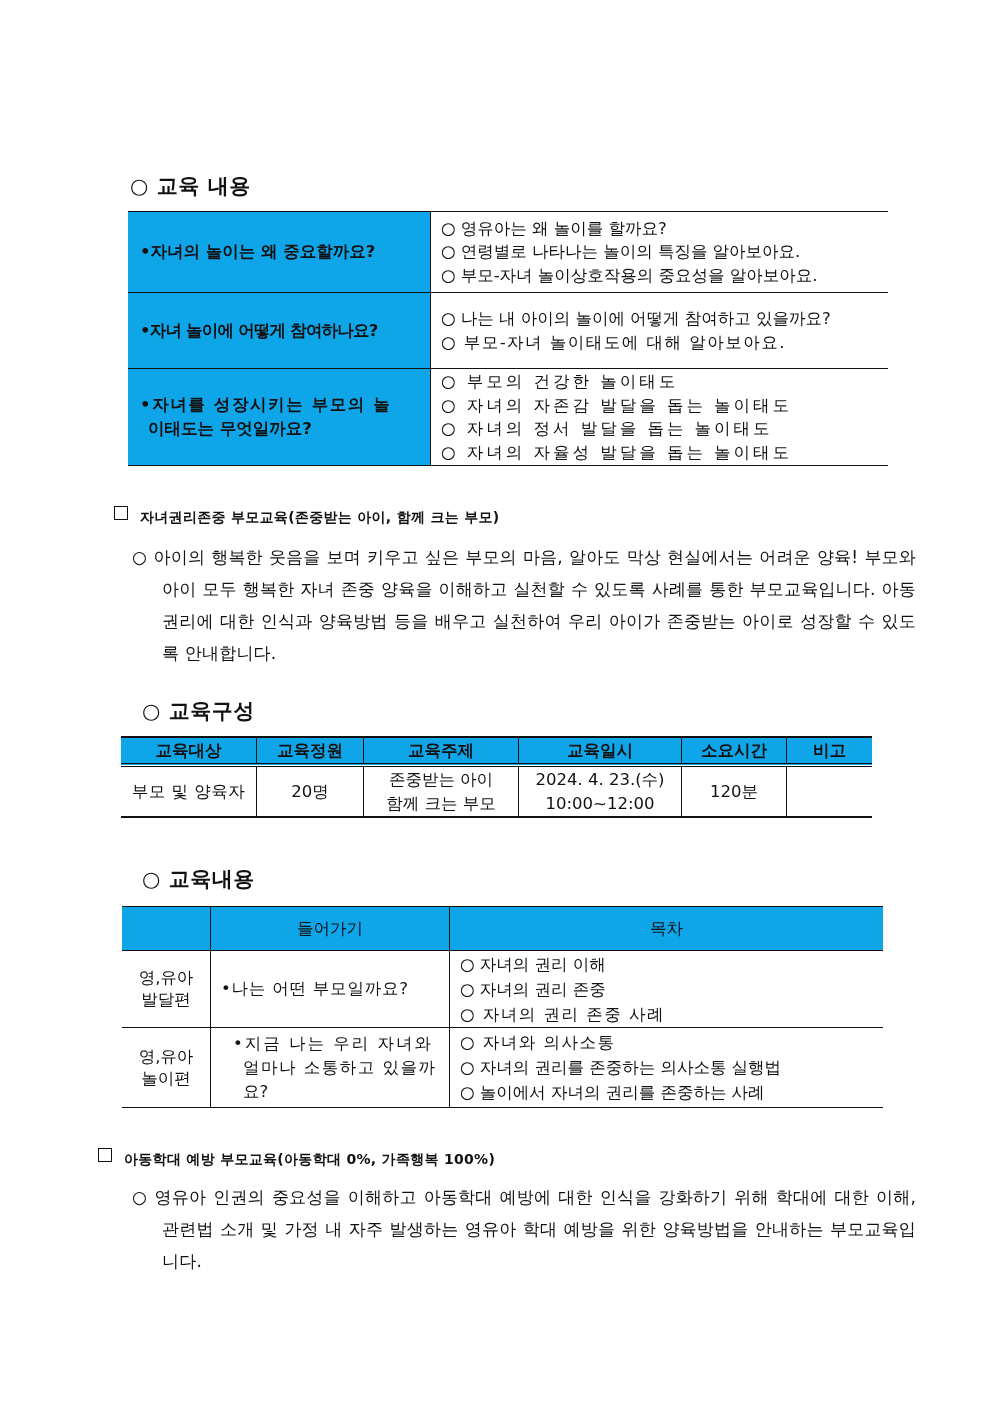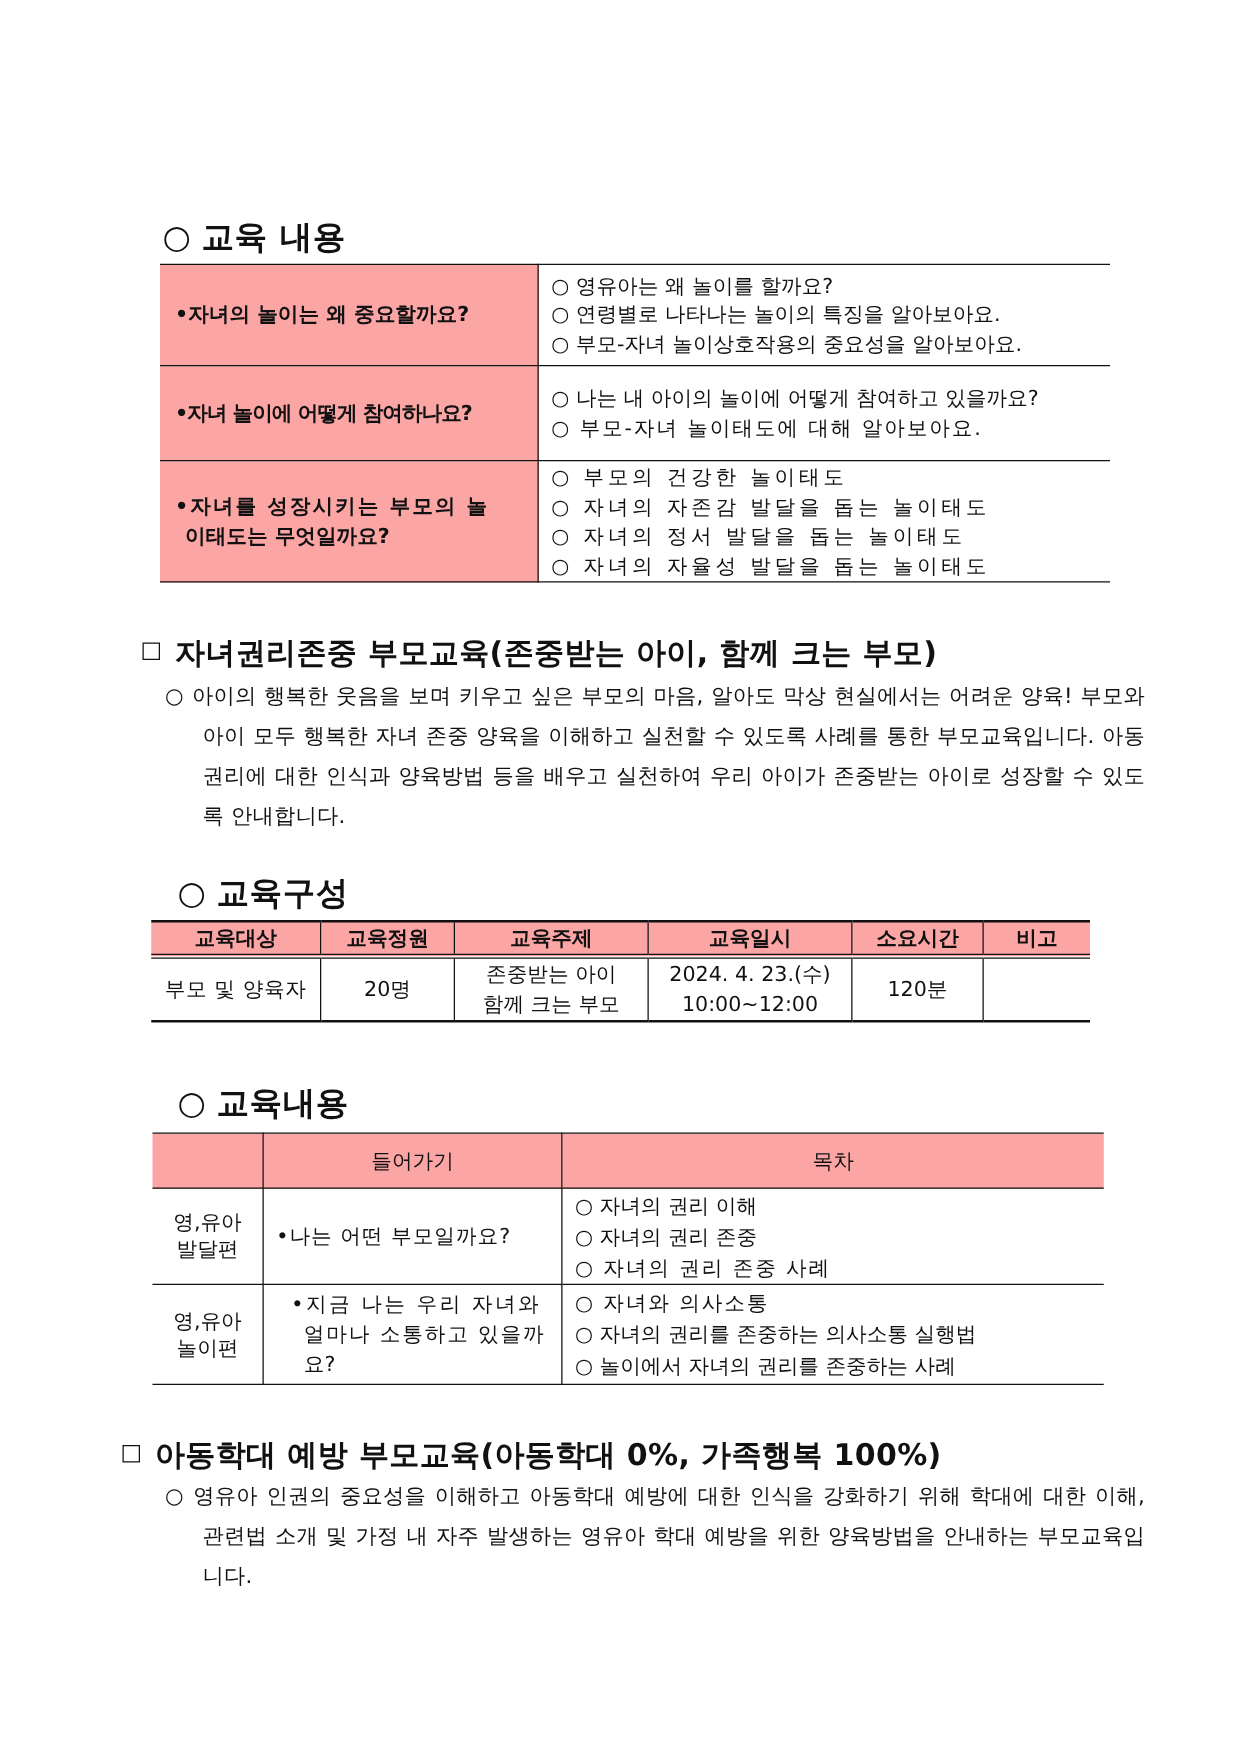--- a/index.html
+++ b/index.html
@@ -1,26 +1,26 @@
 <!DOCTYPE html>
 <html><head>
 <meta charset="utf-8">
 <style>
   html, body { margin:0; padding:0; background:#ffffff; }
   body { width:992px; height:1403px; position:relative; font-family:"DejaVu Sans","Liberation Sans",sans-serif; color:#111; overflow:hidden; }
   .abs { position:absolute; }
-  .h-sub { font-size:26px; font-weight:bold; letter-spacing:0.5px; }
+  .h-sub { font-size:21px; font-weight:bold; letter-spacing:0.5px; }
   .h-sub .mark { font-weight:normal; margin-right:8px; }
-  .h-main { font-size:24px; font-weight:bold; letter-spacing:0.3px; }
+  .h-main { font-size:14px; font-weight:bold; letter-spacing:0.3px; }
   .h-main .box { display:inline-block; width:12px; height:12px; border:1.6px solid #111; margin-right:12px; vertical-align:2px; }
   .para { font-size:17px; line-height:32px; letter-spacing:0.2px; text-align:justify; }
   .para .circ { margin-right:6px; }
   table { border-collapse:collapse; position:absolute; }
   td, th { font-size:16.5px; padding:0;margin-left:12px; }
-  .shade { background:#fca5a5; }
+  .shade { background:#0ea5e9; }
   .item { line-height:23.5px; white-space:nowrap; }
   .wide { letter-spacing:1.5px; }
   .wider { letter-spacing:3px; }
 </style>
 </head>
 <body>
 
 <div class="abs h-sub" style="left:130px; top:172px;">
   <span class="mark">○</span><span>교육 내용</span>
 </div>

